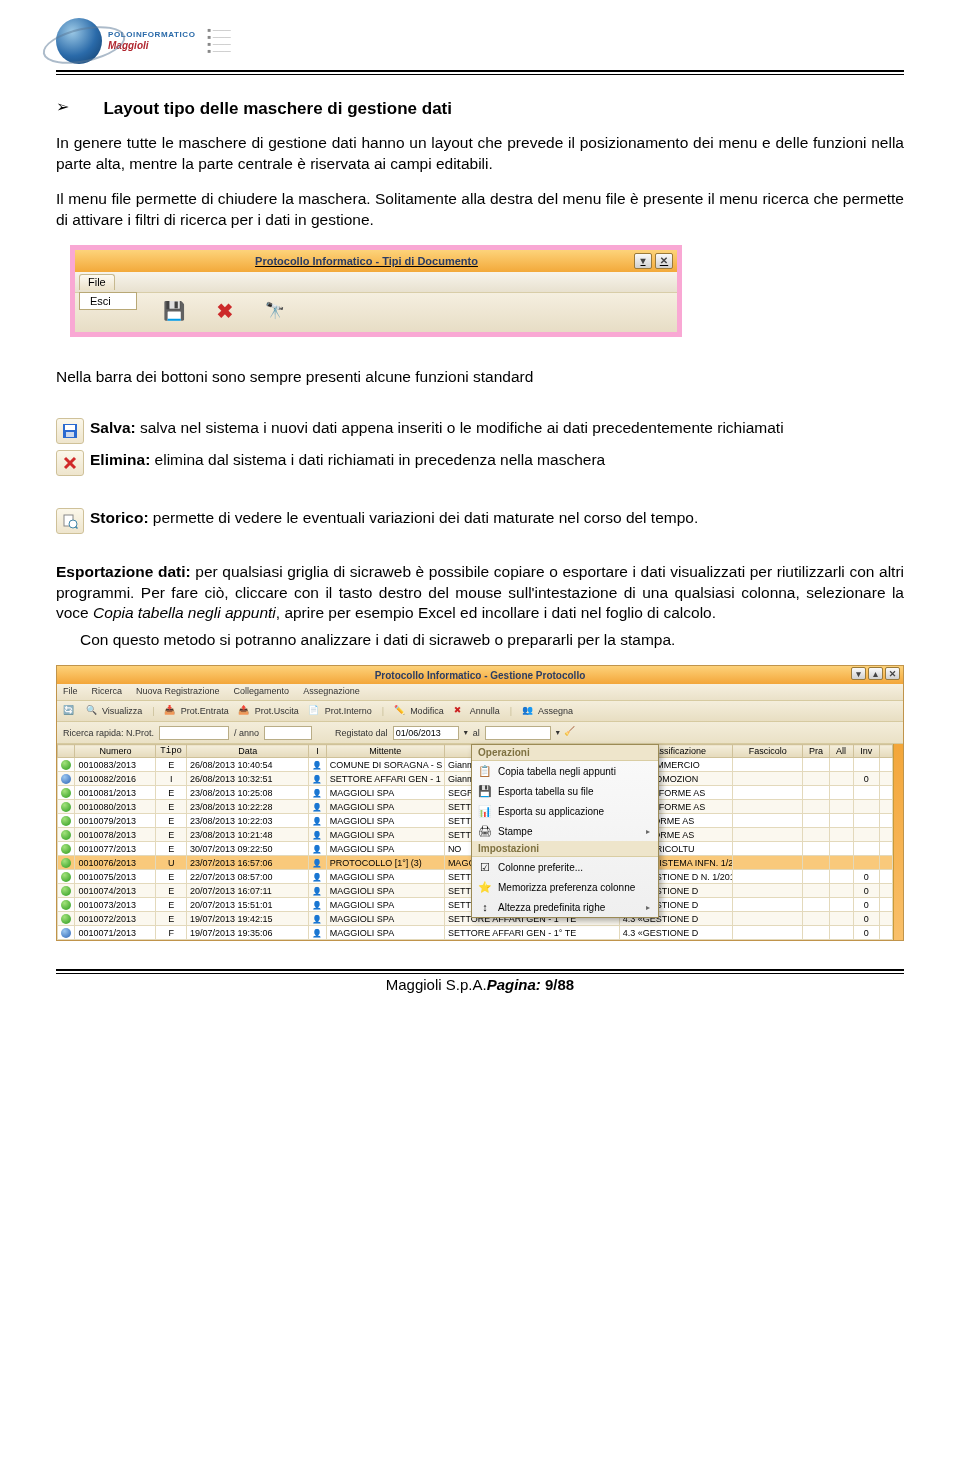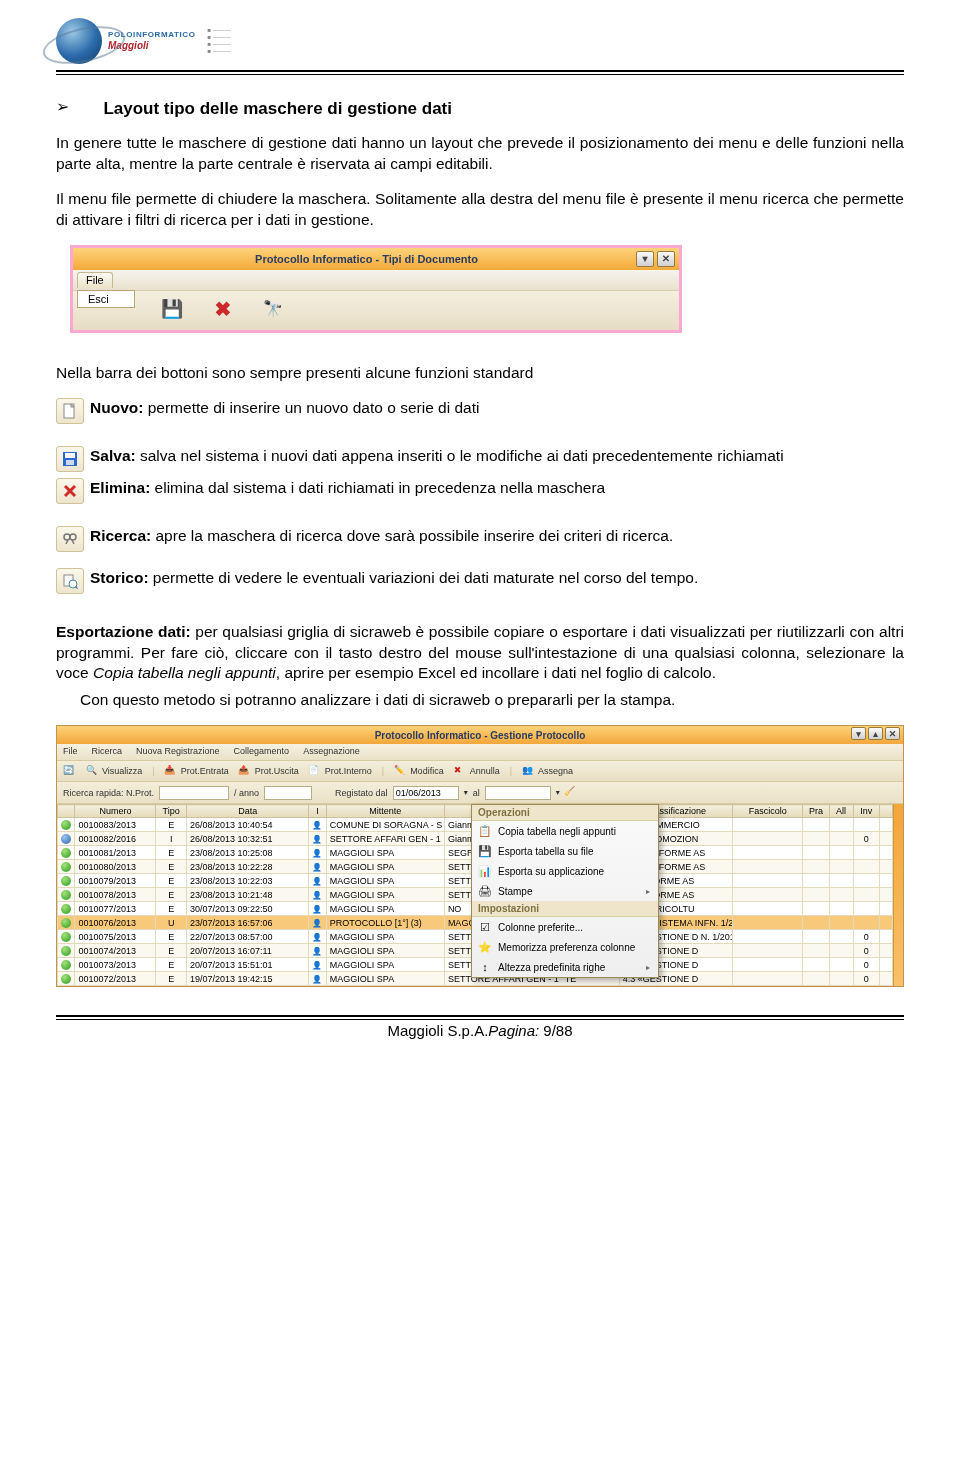--- a/index.html
+++ b/index.html
@@ -34,22 +34,23 @@
 
   .bullet-row { display:flex; align-items:flex-start; margin-bottom:14px; }
   .bullet-row .tri { font-size:16px; margin-right:34px; line-height:1; }
   .section-title { font-weight:bold; font-size:17px; }
 
   p { margin: 0 0 14px 0; text-align: justify; line-height:1.35; font-size:15.5px;}
   .indent-block { margin-left: 24px; }
 
   
   .win1 {
-    border:3px solid #f9a8d4; width:612px; margin:4px 0 30px 14px;
+    border:5px solid #f9a8d4; width:612px; margin:4px 0 30px 14px;
     font-size:11px;
+    text-decoration:underline;
   }
   .win1 .titlebar {
     background: linear-gradient(#fdd37a,#f3a93a);
     display:flex; align-items:center; justify-content:space-between;
     padding:2px 4px; height:22px; font-weight:bold; color:#2a3c63;
   }
   .win1 .titlebar .tcenter{ flex:1; text-align:center; }
   .win1 .titlebar .wbtns{ display:flex; gap:3px; }
   .wbtn{ width:18px; height:16px; background:linear-gradient(#fafafa,#d0d0d0);
          border:1px solid #9a7a3a; border-radius:2px; display:flex; align-items:center; justify-content:center;
@@ -138,21 +139,21 @@
   .ctxmenu .sect{ font-weight:bold; color:#7f7242; padding:2px 6px; background:#eee5cb; border-bottom:1px solid #d9cda3;}
   .ctxmenu .item{ display:flex; align-items:center; gap:6px; padding:3px 8px 3px 6px; }
   .ctxmenu .item .arrow{ margin-left:auto; font-size:8px; color:#666;}
   .ctxmenu .micon{width:14px;height:14px;display:inline-flex;align-items:center;justify-content:center;font-size:11px;}
   .rightbar{ width:10px; background:linear-gradient(#f3a63a,#f9c06a); border-left:1px solid #c99a3a;}
   .page-footer{
     margin-top:28px;
   }
   .page-footer .fline{ border-top:2px solid #000; margin-bottom:2px;}
   .page-footer .frow{ display:flex; justify-content:center; font-size:15px; padding-top:2px; }
-  .page-footer .pg{ font-style:italic; font-weight:normal; }
+  .page-footer .pg{ font-style:italic; font-weight:bold; }
 </style>
 </head>
 <body>
 
 <div class="page">
   <div class="header-logo">
     <div class="globe"></div>
     <div class="logo-text">
       <span class="brand1">POLOINFORMATICO</span>
       <span class="brand2">Maggioli</span>
@@ -192,31 +193,20 @@
       <div class="tool-icons">
         <span class="ticon save">💾</span>
         <span class="ticon del">✖</span>
         <span class="ticon bin">🔭</span>
       </div>
     </div>
   </div>
 
   <p class="func-line">Nella barra dei bottoni sono sempre presenti alcune funzioni standard</p>
 
-  <div class="func-row">
-    <div class="iconbox">
-      <svg viewBox="0 0 16 16">
-          <rect x="2" y="1" width="10" height="14" fill="#fff" stroke="#888"></rect>
-          <path d="M9 1 L12 4 L9 4 Z" fill="#ddd" stroke="#888"></path>
-        </svg>
-    </div>
-    <div class="func-text">
-      <span class="lead">Nuovo:</span><span> permette di inserire un nuovo dato o serie di dati</span>
-    </div>
-  </div>
   <div style="height:16px;"></div>
 
   <div class="func-row">
     <div class="iconbox">
       <svg viewBox="0 0 16 16">
           <rect x="1" y="1" width="14" height="14" fill="#2a6ad0"></rect>
           <rect x="3" y="2" width="10" height="5" fill="#fff"></rect>
           <rect x="4" y="9" width="8" height="5" fill="#cdd9ec"></rect>
         </svg>
     </div>
@@ -231,32 +221,20 @@
           <line x1="3" y1="3" x2="13" y2="13" stroke="#d02a2a" stroke-width="3"></line>
           <line x1="13" y1="3" x2="3" y2="13" stroke="#d02a2a" stroke-width="3"></line>
         </svg>
     </div>
     <div class="func-text">
       <span class="lead">Elimina:</span><span> elimina dal sistema i dati richiamati in precedenza nella maschera</span>
     </div>
   </div>
   <div style="height:16px;"></div>
 
-  <div class="func-row">
-    <div class="iconbox">
-      <svg viewBox="0 0 16 16">
-          <ellipse cx="5" cy="6" rx="3" ry="3" fill="none" stroke="#777" stroke-width="1.5"></ellipse>
-          <ellipse cx="11" cy="6" rx="3" ry="3" fill="none" stroke="#777" stroke-width="1.5"></ellipse>
-          <path d="M6 9 L4 13 M10 9 L12 13" stroke="#777" stroke-width="1.5"></path>
-        </svg>
-    </div>
-    <div class="func-text">
-      <span class="lead">Ricerca:</span><span> apre la maschera di ricerca dove sarà possibile inserire dei criteri di ricerca.</span>
-    </div>
-  </div>
   <div style="height:10px;"></div>
 
   <div class="func-row">
     <div class="iconbox">
       <svg viewBox="0 0 16 16">
           <rect x="2" y="2" width="9" height="11" fill="#fff" stroke="#888"></rect>
           <circle cx="11" cy="11" r="4" fill="#fff" stroke="#48a"></circle>
           <line x1="13.5" y1="13.5" x2="15.5" y2="15.5" stroke="#48a" stroke-width="1.5"></line>
         </svg>
     </div>
@@ -332,21 +310,21 @@
           <span class="smicon">🧹</span>
         </span>
     </div>
     <div class="grid-area">
       <div style="flex:1; overflow:hidden;">
         <table>
           <thead>
               <tr id="win2-thead">
                 <th style="width: 16px;"></th>
                 <th style="width: 74px;">Numero</th>
-                <th style="width: 28px;">Tipo</th>
+                <th style="width: 28px; font-family: Liberation Mono, monospace;">Tipo</th>
                 <th style="width: 112px;">Data</th>
                 <th style="width: 16px;">I</th>
                 <th style="width: 108px;">Mittente</th>
                 <th style="width: 160px;">Destinatario</th>
                 <th style="width: 104px;">Classificazione</th>
                 <th style="width: 64px;">Fascicolo</th>
                 <th style="width: 24px;">Pra</th>
                 <th style="width: 22px;">All</th>
                 <th style="width: 24px;">Inv</th>
                 <th style="width: 12px;"></th>
@@ -526,20 +504,35 @@
                 <td style="text-align: center;"><span style="font-size:8px;">👤</span></td>
                 <td>MAGGIOLI SPA</td>
                 <td>SETTORE AFFARI GEN - 1° TE</td>
                 <td>4.3 «GESTIONE D</td>
                 <td></td>
                 <td></td>
                 <td></td>
                 <td style="text-align: center;">0</td>
                 <td></td>
               </tr>
+              <tr>
+                <td style="text-align: center;"><span class="statusdot sd-blue"></span></td>
+                <td>0010071/2013</td>
+                <td style="text-align: center;">F</td>
+                <td>19/07/2013 19:35:06</td>
+                <td style="text-align: center;"><span style="font-size:8px;">👤</span></td>
+                <td>MAGGIOLI SPA</td>
+                <td>SETTORE AFFARI GEN - 1° TE</td>
+                <td>4.3 «GESTIONE D</td>
+                <td></td>
+                <td></td>
+                <td></td>
+                <td style="text-align: center;">0</td>
+                <td></td>
+              </tr>
             </tbody>
         </table>
       </div>
       <div class="rightbar"></div>
 
       <div class="ctxmenu">
         <div class="sect">Operazioni</div>
         <div class="item">
             <span class="micon">📋</span>
             <span>Copia tabella negli appunti</span>

